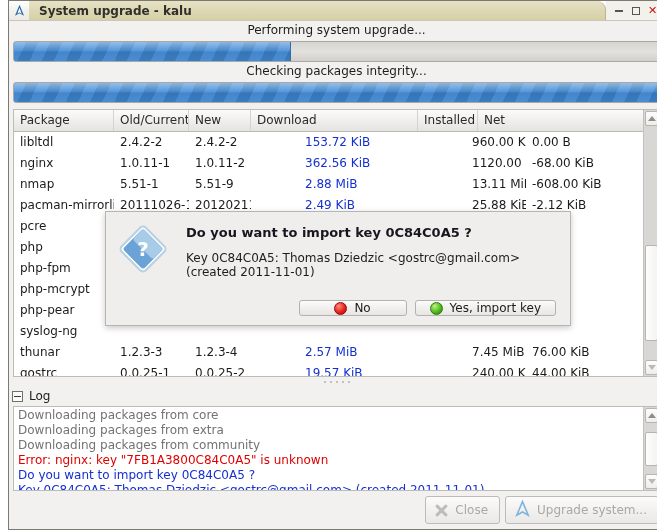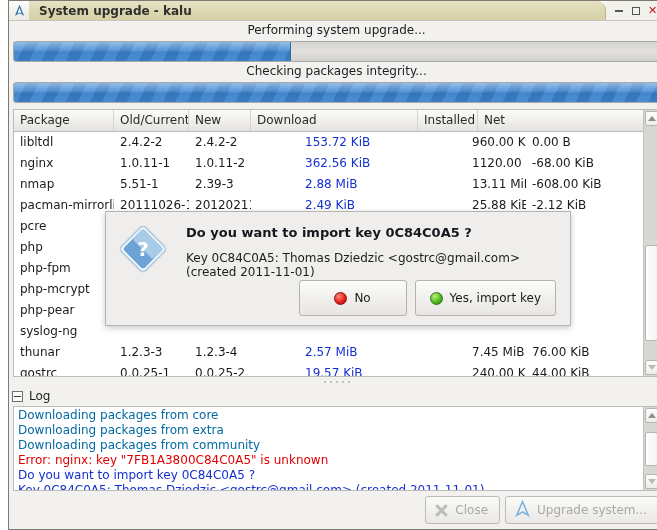--- a/index.html
+++ b/index.html
@@ -271,21 +271,21 @@
   }
   .logbody {
     flex: 1 1 auto;
     padding: 1px 4px 0 4px;
     overflow: hidden;
   }
   .logline {
     font-size: 12px;
     line-height: 15px;
     white-space: nowrap;
-    color: #0369a1;
+    color: #737373;
   }
   .logline.err { color: #e00000; }
   .logline.info { color: #1530d0; }
 
   
   .footer {
     flex: 0 0 38px;
     display: flex;
     align-items: center;
     justify-content: flex-end;
@@ -341,21 +341,21 @@
     margin-bottom: 11px;
   }
   .dlg-body { font-size: 12px; color: #1d1d1b; }
   .dlg-buttons {
     margin-top: auto;
     display: flex;
     justify-content: flex-end;
     gap: 8px;
   }
   .dlg-btn {
-    height: 36px;
+    height: 16px;
     min-width: 108px;
     padding: 0 14px;
     display: flex; align-items: center; justify-content: center;
     gap: 7px;
     border: 1px solid #b3b2af;
     border-radius: 3px;
     background: linear-gradient(to bottom, #fcfcfb 0%, #f1f0ee 48%, #e7e6e3 100%);
     font-size: 12px;
     color: #1b1b19;
     box-sizing: border-box;
@@ -435,21 +435,21 @@
               <div class="td c0">nginx</div>
               <div class="td c1">1.0.11-1</div>
               <div class="td c2">1.0.11-2</div>
               <div class="td c3 dl">362.56 KiB</div>
               <div class="td c4 num">1120.00 KiB</div>
               <div class="td c5 num">-68.00 KiB</div>
             </div>
             <div class="tr">
               <div class="td c0">nmap</div>
               <div class="td c1">5.51-1</div>
-              <div class="td c2">2.39-3</div>
+              <div class="td c2">5.51-9</div>
               <div class="td c3 dl">2.88 MiB</div>
               <div class="td c4 num">13.11 MiB</div>
               <div class="td c5 num">-608.00 KiB</div>
             </div>
             <div class="tr">
               <div class="td c0">pacman-mirrorlist</div>
               <div class="td c1">20111026-1</div>
               <div class="td c2">20120211-1</div>
               <div class="td c3 dl">2.49 KiB</div>
               <div class="td c4 num">25.88 KiB</div>

